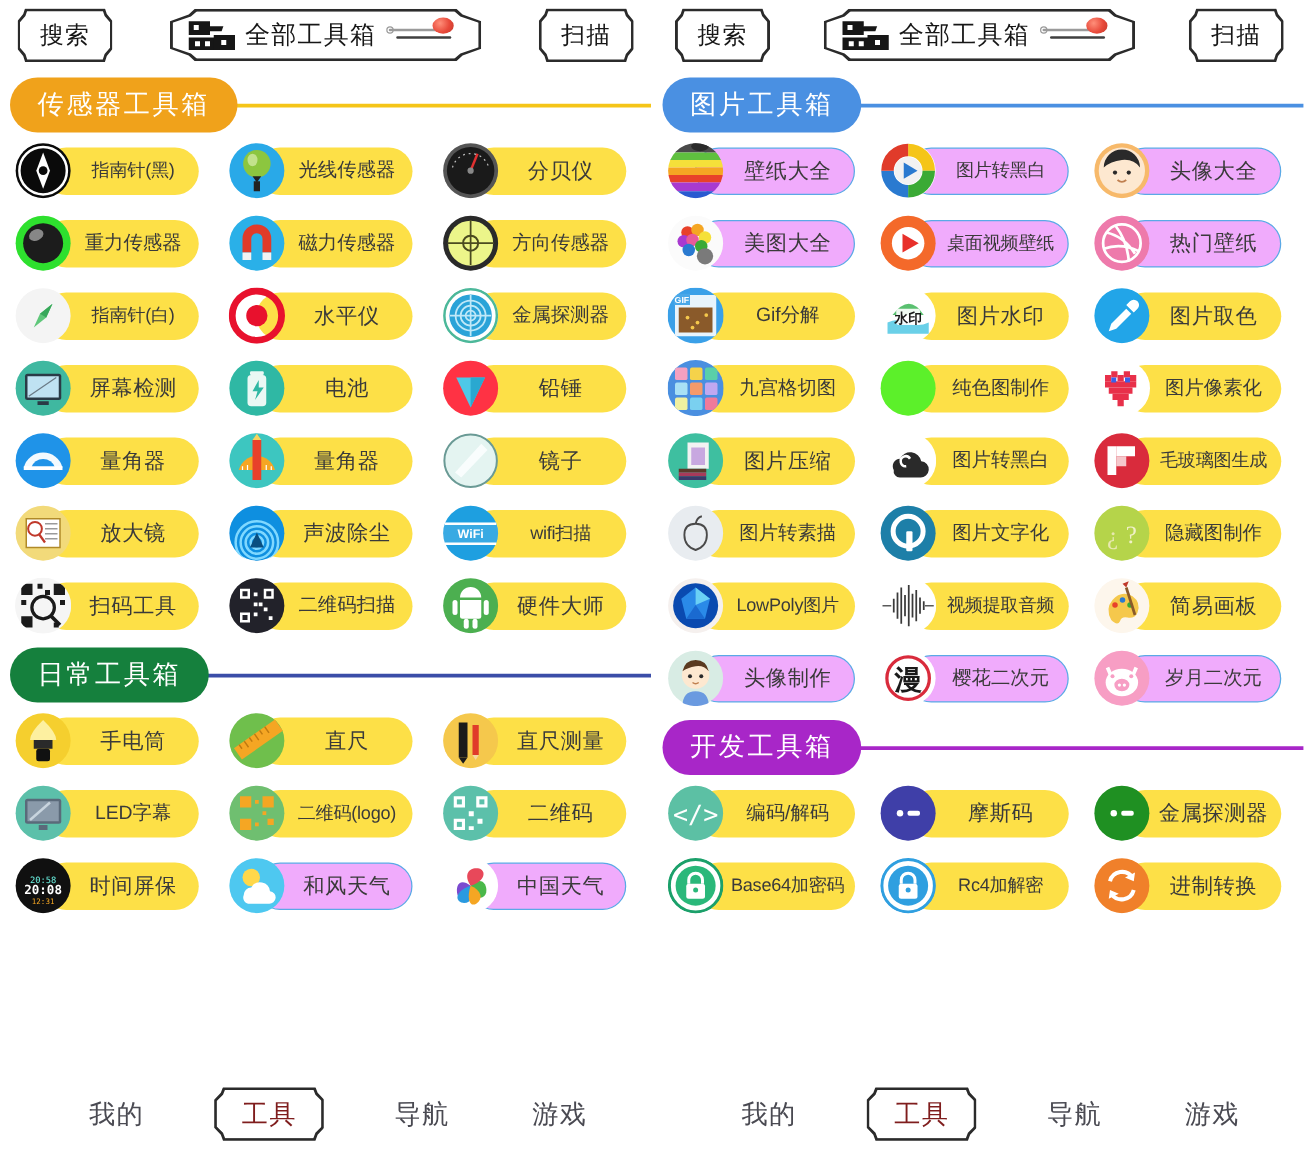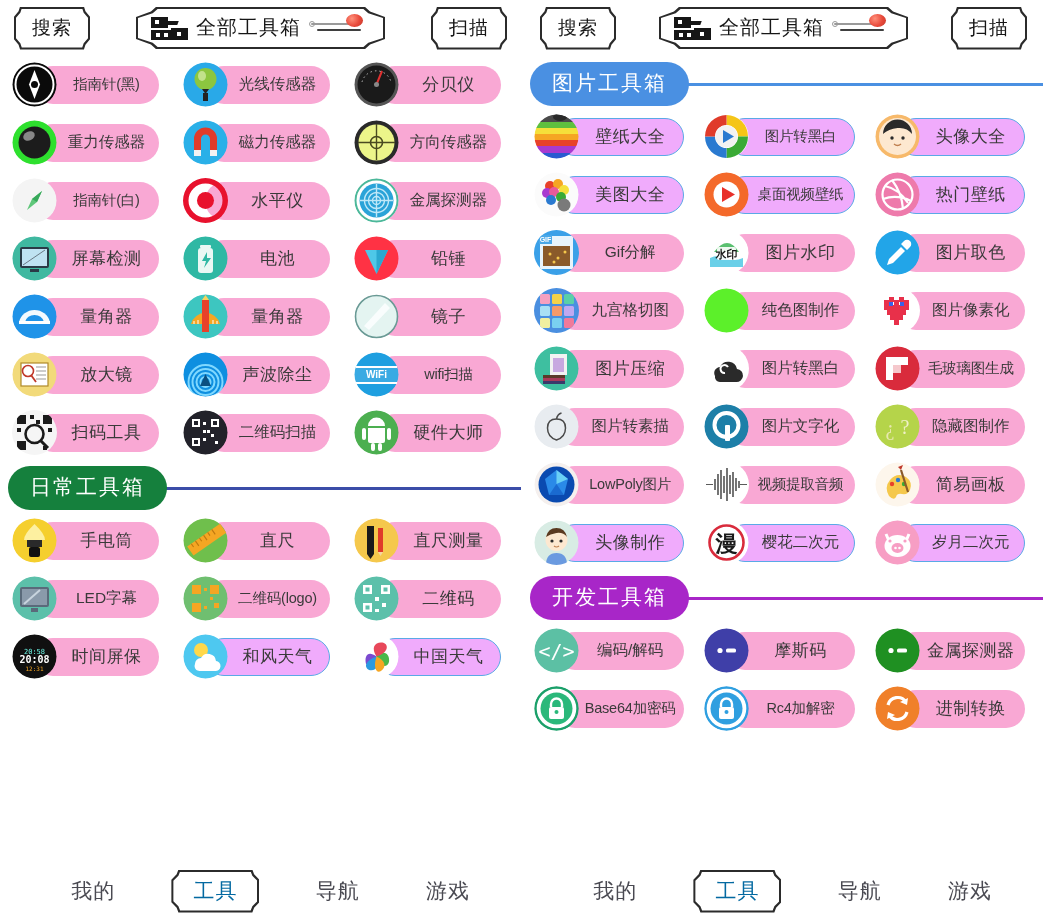--- a/index.html
+++ b/index.html
@@ -129,21 +129,21 @@
     align-items: center;
     height: 47px;
     padding-left: 8px;
   }
   .pill {
     position: relative;
     margin-left: -23px;
     height: 38px;
     flex: 1 1 auto;
     border-radius: 19px;
-    background: #f9a8d4;
+    background: #fde047;
     display: flex;
     align-items: center;
     justify-content: center;
     padding-left: 26px;
     padding-right: 6px;
     margin-right: 16px;
     overflow: hidden;
   }
   .panel.right .pill { margin-right: 12px; }
   .pill.outlined {
@@ -183,21 +183,21 @@
     justify-content: space-around;
     padding: 0 28px;
     z-index: 40;
   }
   .navitem {
     font-size: 21px;
     color: #4a4a52;
     letter-spacing: 1px;
     padding: 4px 10px;
   }
-  .navitem.sel .notch-inner { padding: 5px 20px 6px 20px; font-size: 21px; color:#0369a1;}
+  .navitem.sel .notch-inner { padding: 5px 20px 6px 20px; font-size: 21px; color:#7f1d1d;}
   .fade {
     position: absolute;
     left: 0; bottom: 66px; width: 100%; height: 16px;
     background: linear-gradient(to bottom, rgba(255,255,255,0), #fff 85%);
     z-index: 39;
   }
 
   .scrollarea { position: absolute; top: 52px; left: 0; width: 100%; bottom: 0; overflow: hidden; }
 </style>
 </head>
@@ -234,20 +234,24 @@
         </span>
       </span>
 
       <span class="notch">
         <span class="notch-inner">扫描</span>
       </span>
     </div>
 
     <div class="scrollarea">
       <div id="left-sections">
+          <div class="section">
+            <div class="section-pill" style="background: rgb(240, 162, 27);">传感器工具箱</div>
+            <div class="section-line" style="background: rgb(245, 197, 24);"></div>
+          </div>
           <div class="grid">
             <div class="tool">
               <div class="ico">
                 <svg width="45" height="45" viewBox="0 0 45 45" xmlns="http://www.w3.org/2000/svg">
                   <circle cx="22.5" cy="22.5" r="22" fill="#0a0a0a"></circle>
                   <circle cx="22.5" cy="22.5" r="19" fill="none" stroke="#fff" stroke-width="2"></circle>
                   <path d="M22.5 8 L28 22.5 L22.5 37 L17 22.5 Z" fill="#fff"></path>
                   <circle cx="22.5" cy="22.5" r="3.5" fill="#0a0a0a"></circle>
                 </svg>
               </div>

